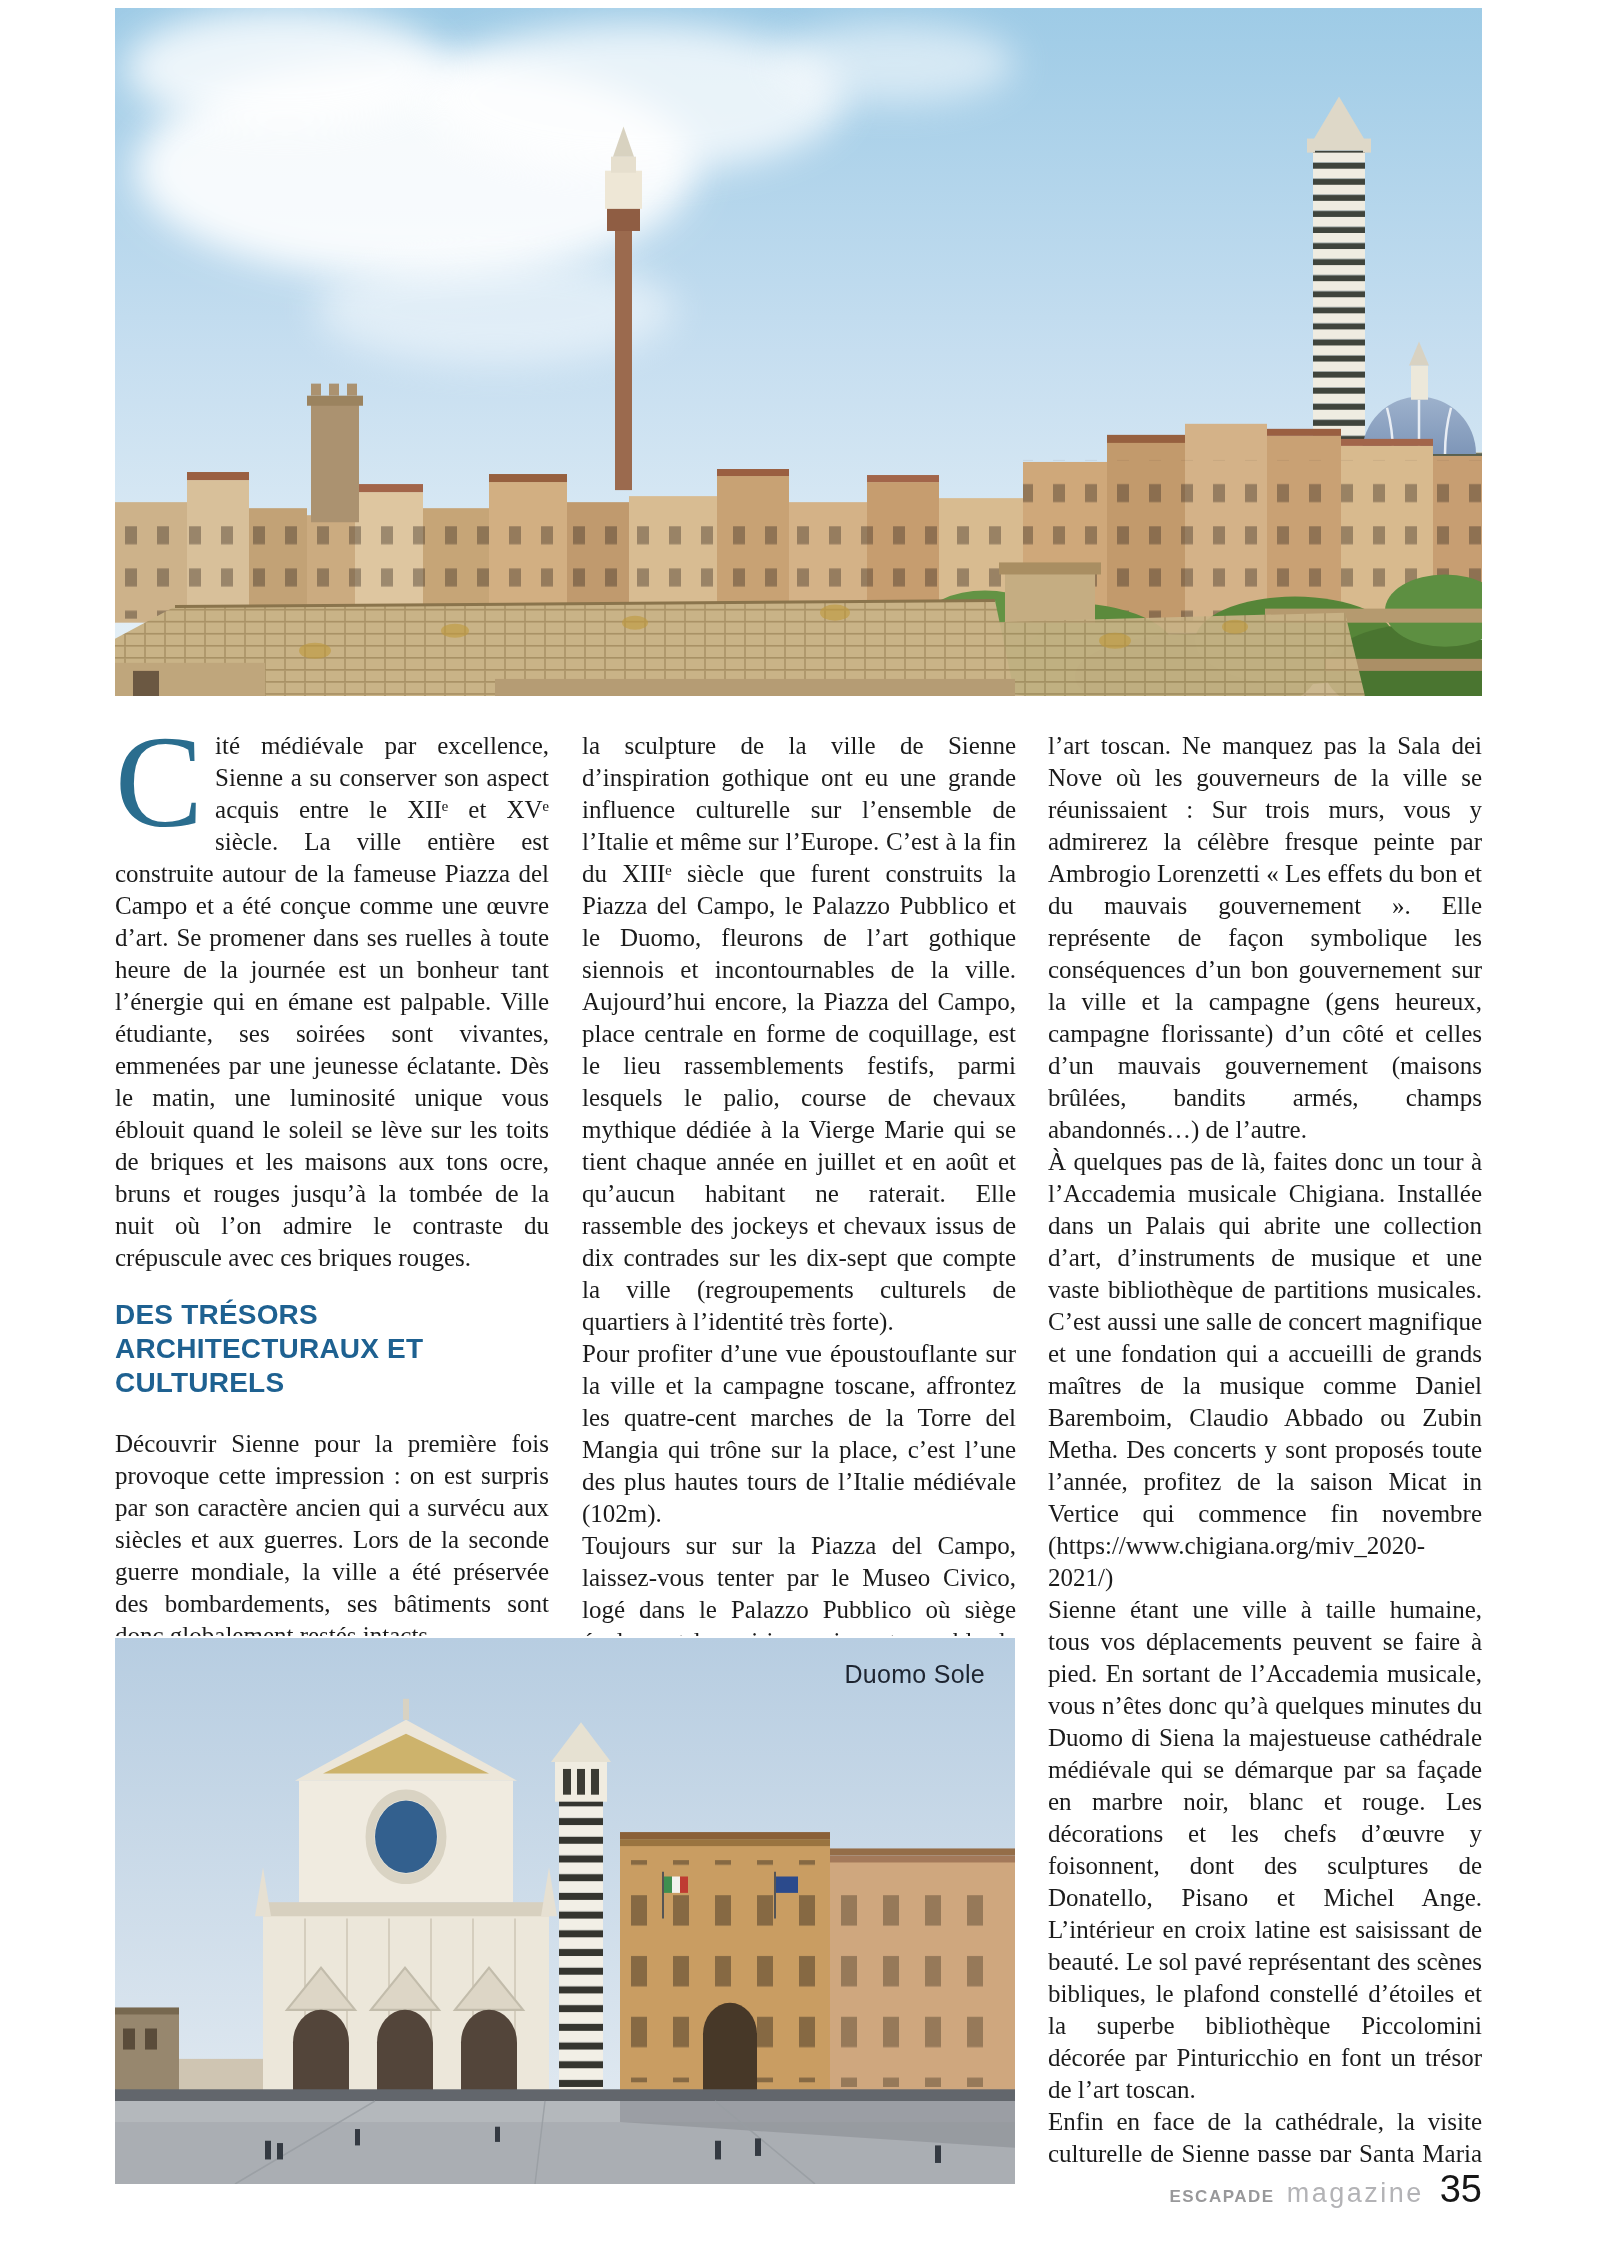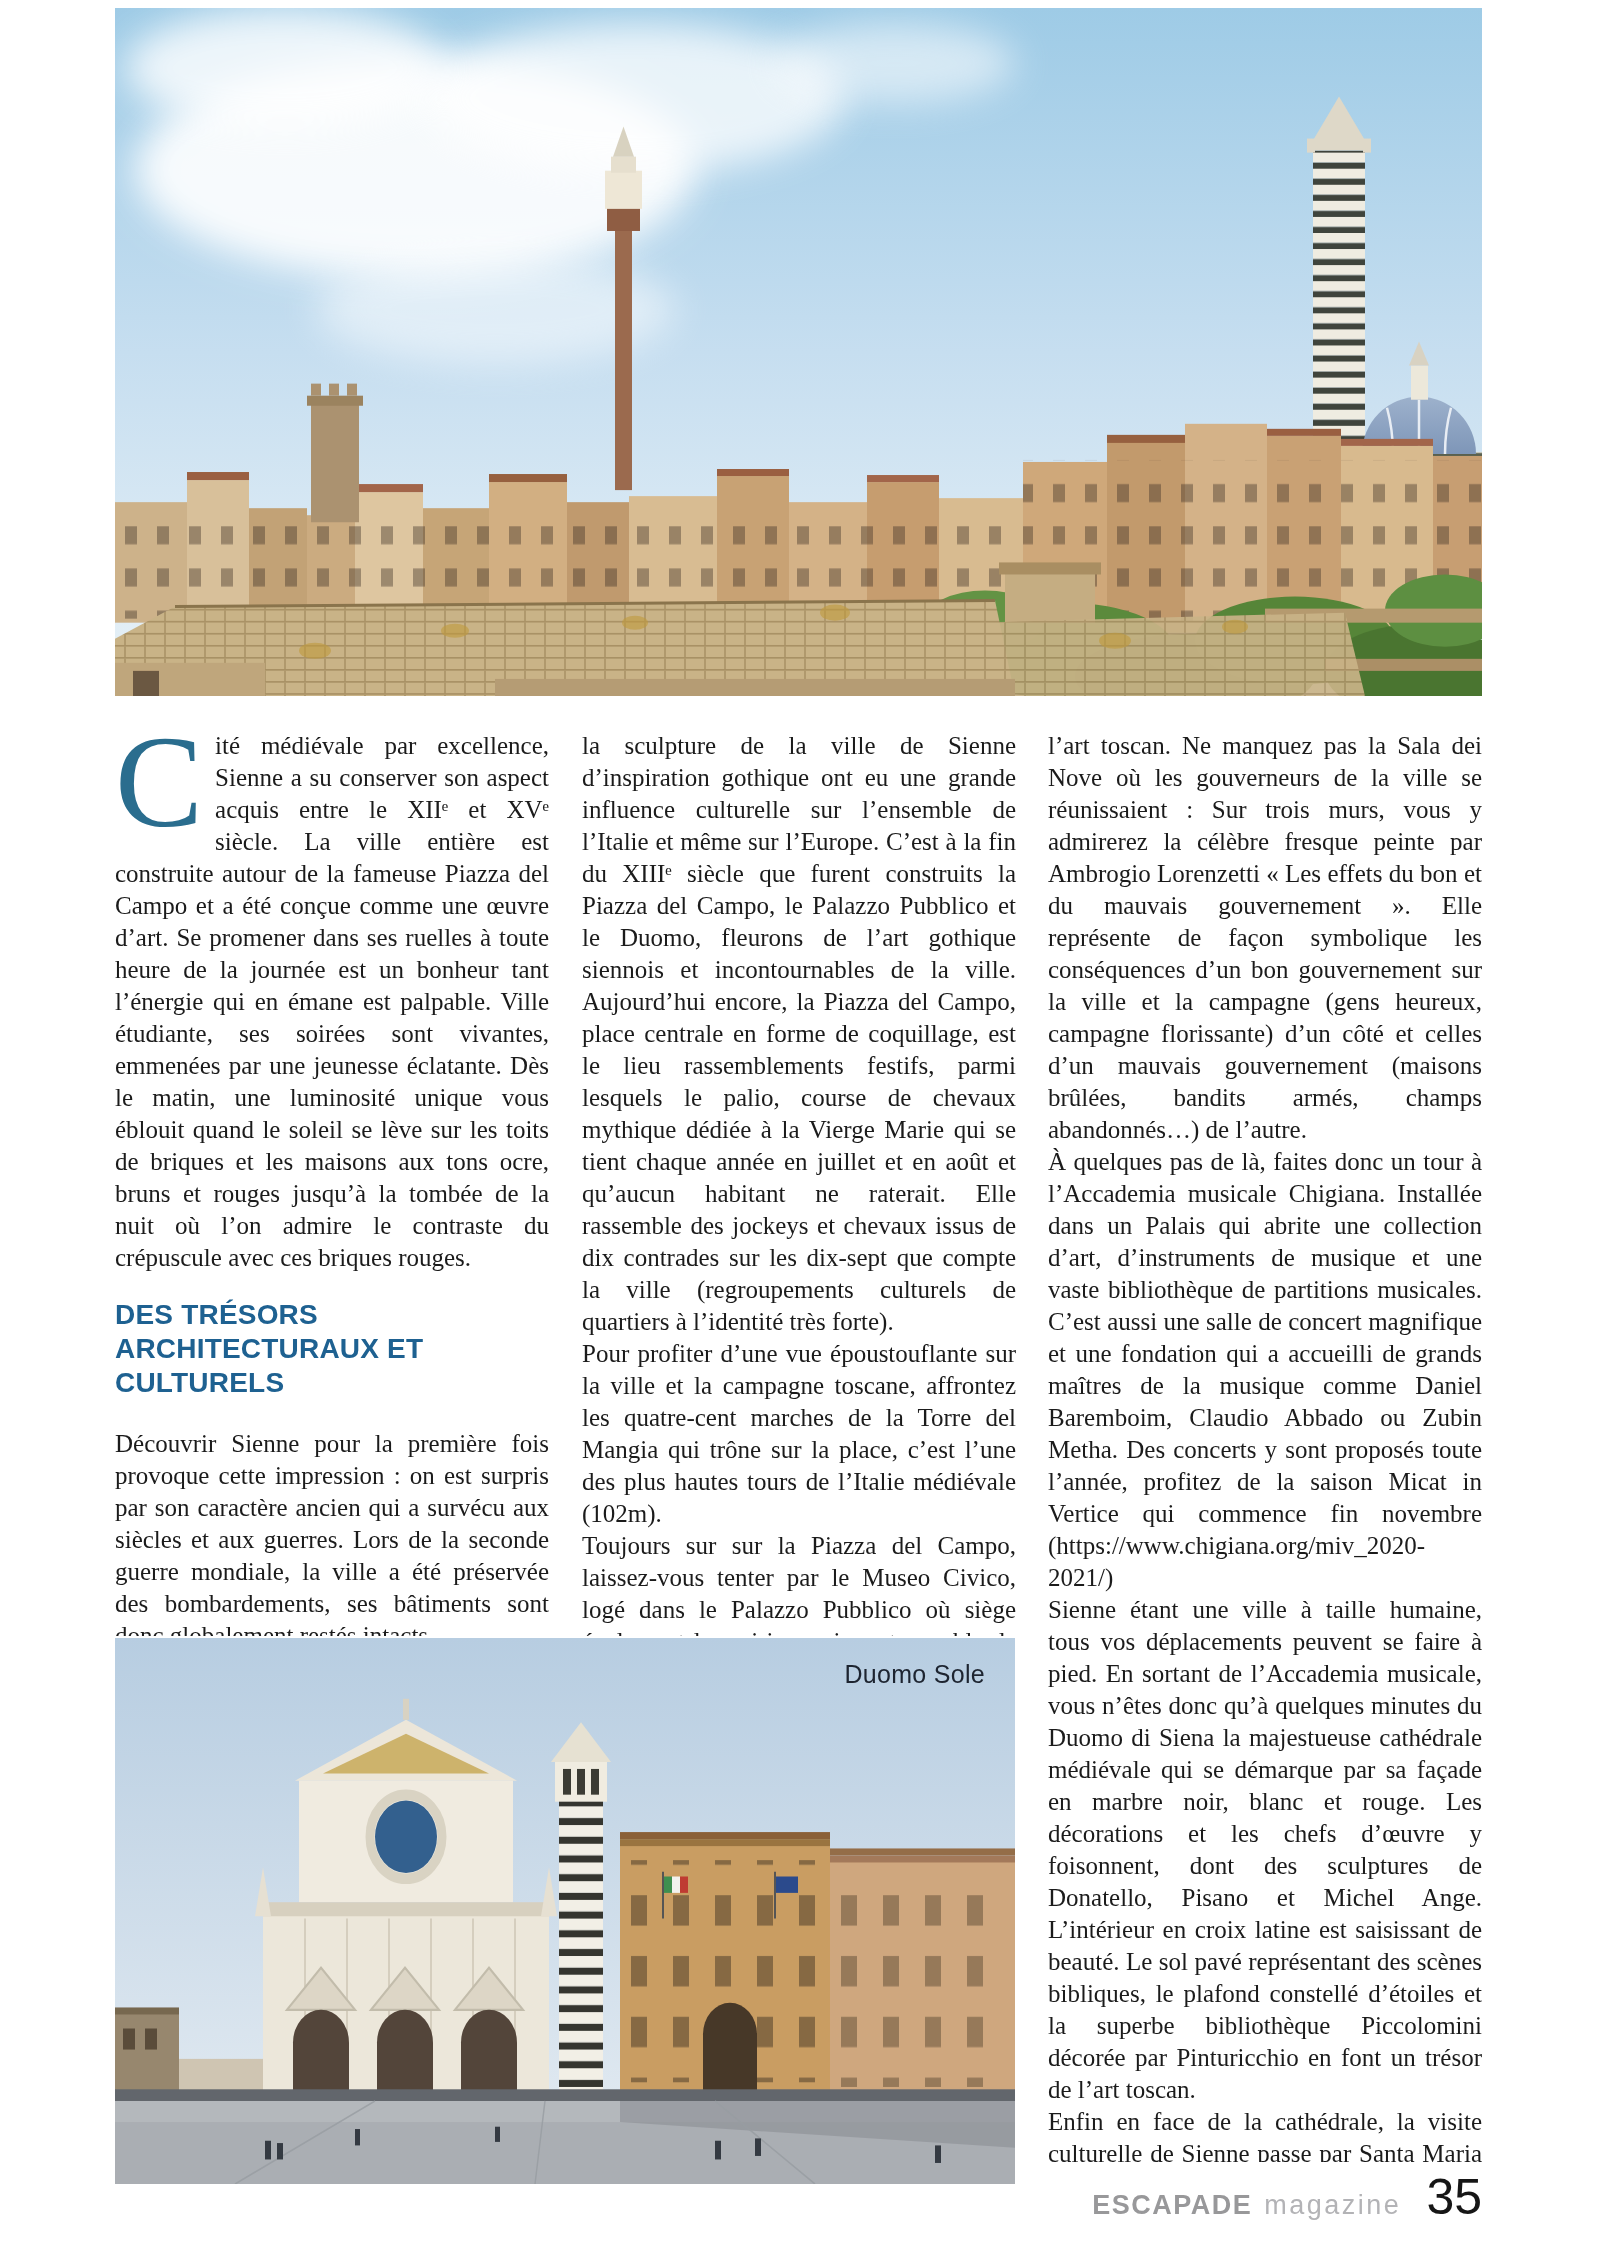--- a/index.html
+++ b/index.html
@@ -19,23 +19,23 @@
   .col2{left:582px;height:906px;overflow:hidden;}
   .col3{left:1048px;height:1432px;overflow:hidden;}
   .dropcap{float:left;font-size:132px;line-height:96px;height:96px;color:#2a6d8e;
            margin:4px 12px 0 0;font-weight:400;}
   h2.heading{font-family:"Liberation Sans",sans-serif;font-weight:700;font-size:28px;
              line-height:34px;color:#1e6191;margin:24px 0 28px 0;letter-spacing:0.2px;
              text-align:left;}
   
   .footer{position:absolute;top:2168px;right:118px;display:flex;align-items:baseline;
           gap:12px;font-family:"Liberation Sans",sans-serif;}
-  .footer .brand{font-weight:700;font-size:27px;color:#98989a;letter-spacing:1.5px;}
+  .footer .brand{font-weight:700;font-size:17px;color:#98989a;letter-spacing:1.5px;}
   .footer .mag{font-weight:400;font-size:27px;color:#b3b3b6;letter-spacing:2.5px;}
-  .footer .pnum{font-weight:400;font-size:50px;color:#161616;margin-left:13px;}
+  .footer .pnum{font-weight:400;font-size:38px;color:#161616;margin-left:4px;}
 </style>
 </head>
 <body>
 
 <div class="page">
 
   <figure class="hero">
     <svg viewBox="0 0 1367 685" preserveAspectRatio="none">
       <defs>
         <linearGradient id="skyG" x1="0" y1="0" x2="0" y2="1">

